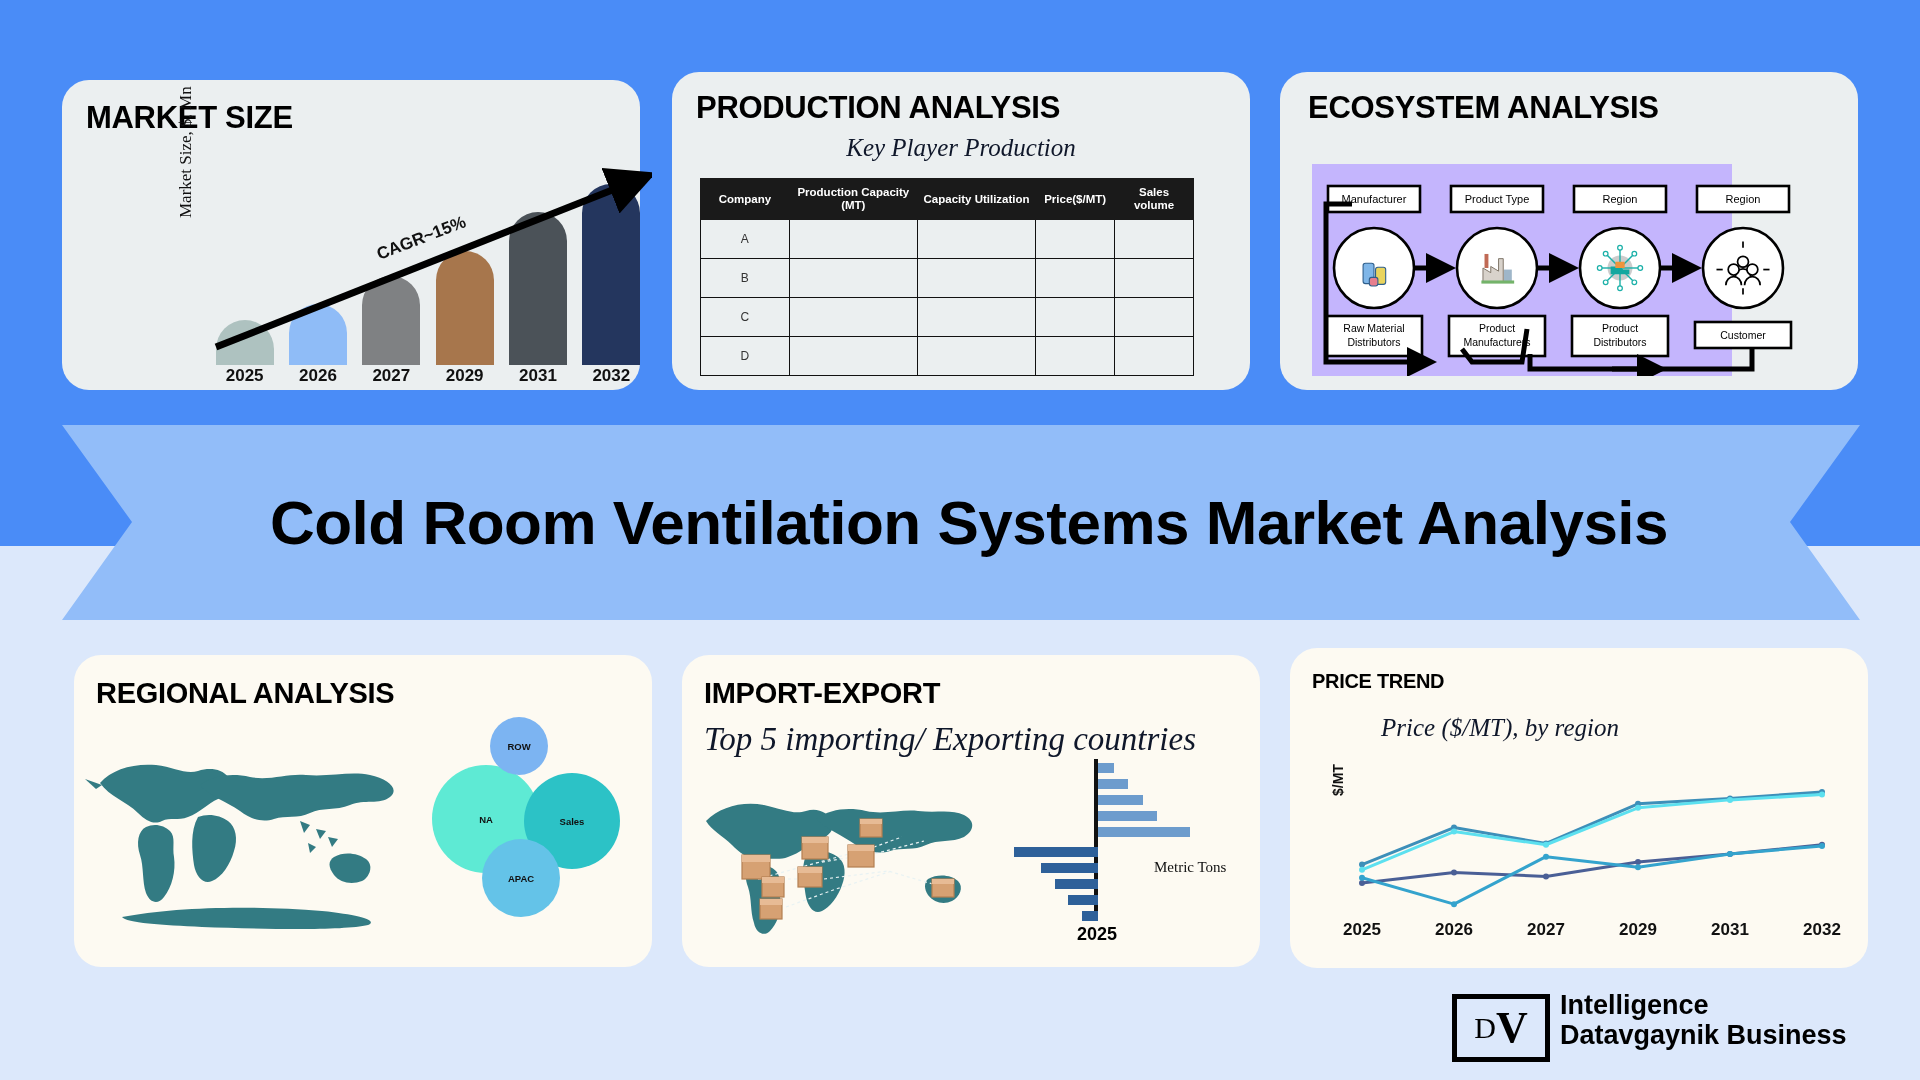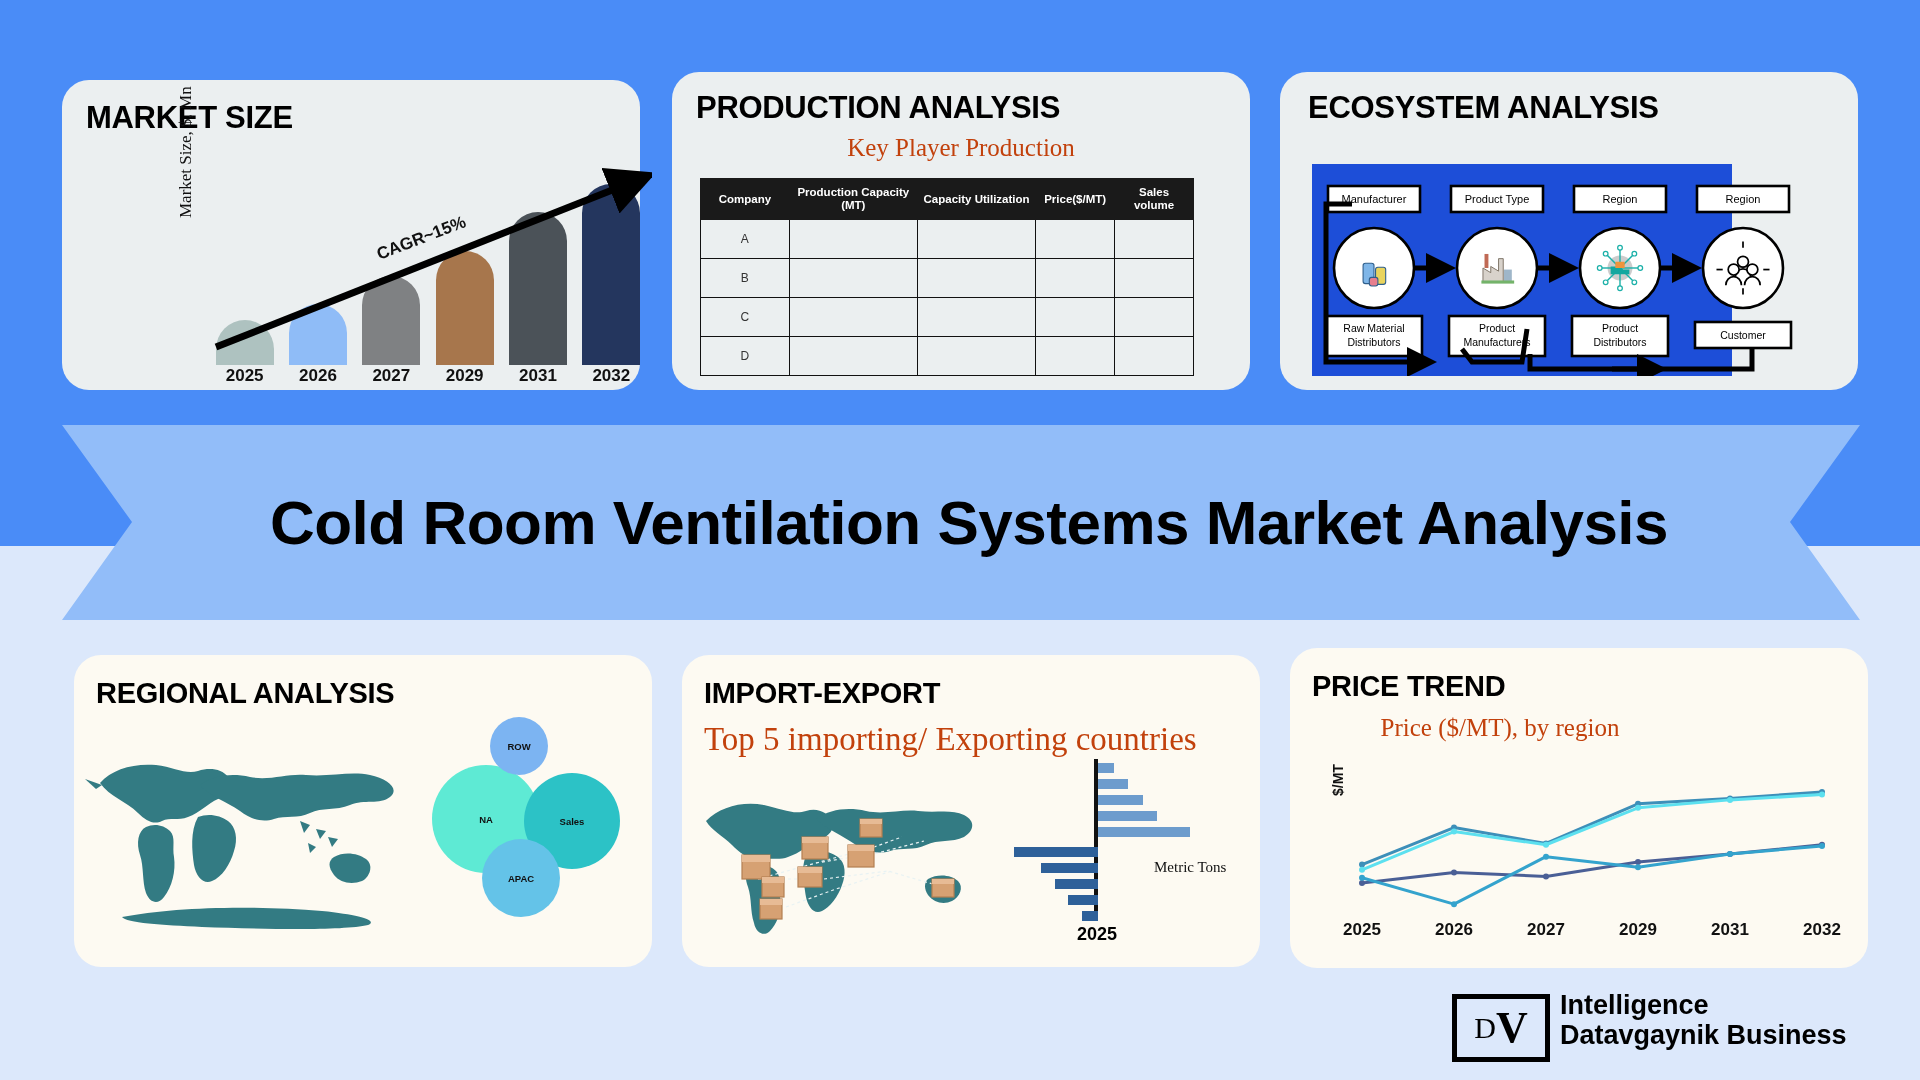--- a/index.html
+++ b/index.html
@@ -29,22 +29,23 @@
   }
 
   
   .card { position:absolute;border-radius:27px; }
   .card-top { background:#ebeff0; }
   .card-bot { background:#fdfaf2; }
   .card-title {
     position:absolute; font-weight:bold; color:#000; letter-spacing:-0.3px;
   }
   .card-sub {
-    position:absolute; font-family:"Liberation Serif", serif; color:#c2410c;
+    position:absolute; font-family:"Liberation Serif", serif; color:#0f172a;
     text-align:center;
+    font-style:italic;
   }
 
   
   #card-market { left:62px; top:80px; width:578px; height:310px; }
   #card-market .card-title { left:24px; top:20px; font-size:31px; }
   .ms-ylabel {
     position:absolute; left:114px; top:138px;
     font-family:"Liberation Serif", serif; font-size:17px; color:#111;
     transform:rotate(-90deg); transform-origin:left top; white-space:nowrap;
   }
@@ -67,21 +68,21 @@
     padding:7px 3px; text-align:center; border:1px solid #1a1a1a; line-height:1.15;
   }
   .ptable td {
     border:1.4px solid #111; height:39px; font-size:12px; color:#333;
     text-align:center; background:#ebeff0;
   }
 
   
   #card-eco { left:1280px; top:72px; width:578px; height:318px; }
   #card-eco .card-title { left:28px; top:18px; font-size:31px; }
-  .eco-inner { position:absolute; left:32px; top:92px; width:420px; height:212px; background:#1d4ed8; }
+  .eco-inner { position:absolute; left:32px; top:92px; width:420px; height:212px; background:#c4b5fd; }
 
   
   #card-reg { left:74px; top:655px; width:578px; height:312px; }
   #card-reg .card-title { left:22px; top:22px; font-size:29px; }
   .world-map { position:absolute; left:8px; top:70px; width:346px; height:210px; }
   .bubbles { position:absolute; left:358px; top:62px; width:200px; height:220px; }
   .bubble {
     position:absolute; border-radius:50%;
     display:flex; align-items:center; justify-content:center;
     font-size:9.5px; font-weight:bold; color:#111;
@@ -101,21 +102,21 @@
     position:absolute; left:142px; top:100px; font-family:"Liberation Serif", serif;
     font-size:15px; color:#111;
   }
   .tor-year {
     position:absolute; left:50px; top:165px; width:70px; text-align:center;
     font-size:18px; font-weight:bold; color:#000;
   }
 
   
   #card-price { left:1290px; top:648px; width:578px; height:320px; }
-  #card-price .card-title { left:22px; top:22px; font-size:29px; }
+  #card-price .card-title { left:22px; top:22px; font-size:20px; }
   #card-price .card-sub { left:60px; top:64px; width:300px; font-size:25px; line-height:1.25; }
   .pt-ylabel {
     position:absolute; left:40px; top:148px;
     font-size:14px; font-weight:bold; color:#111;
     transform:rotate(-90deg); transform-origin:left top; white-space:nowrap;
   }
   .pt-plot { position:absolute; left:56px; top:128px; width:500px; height:140px; }
   .pt-years { position:absolute; left:36px; top:272px; width:520px; }
   .pt-year {
     position:absolute; width:70px; text-align:center;

